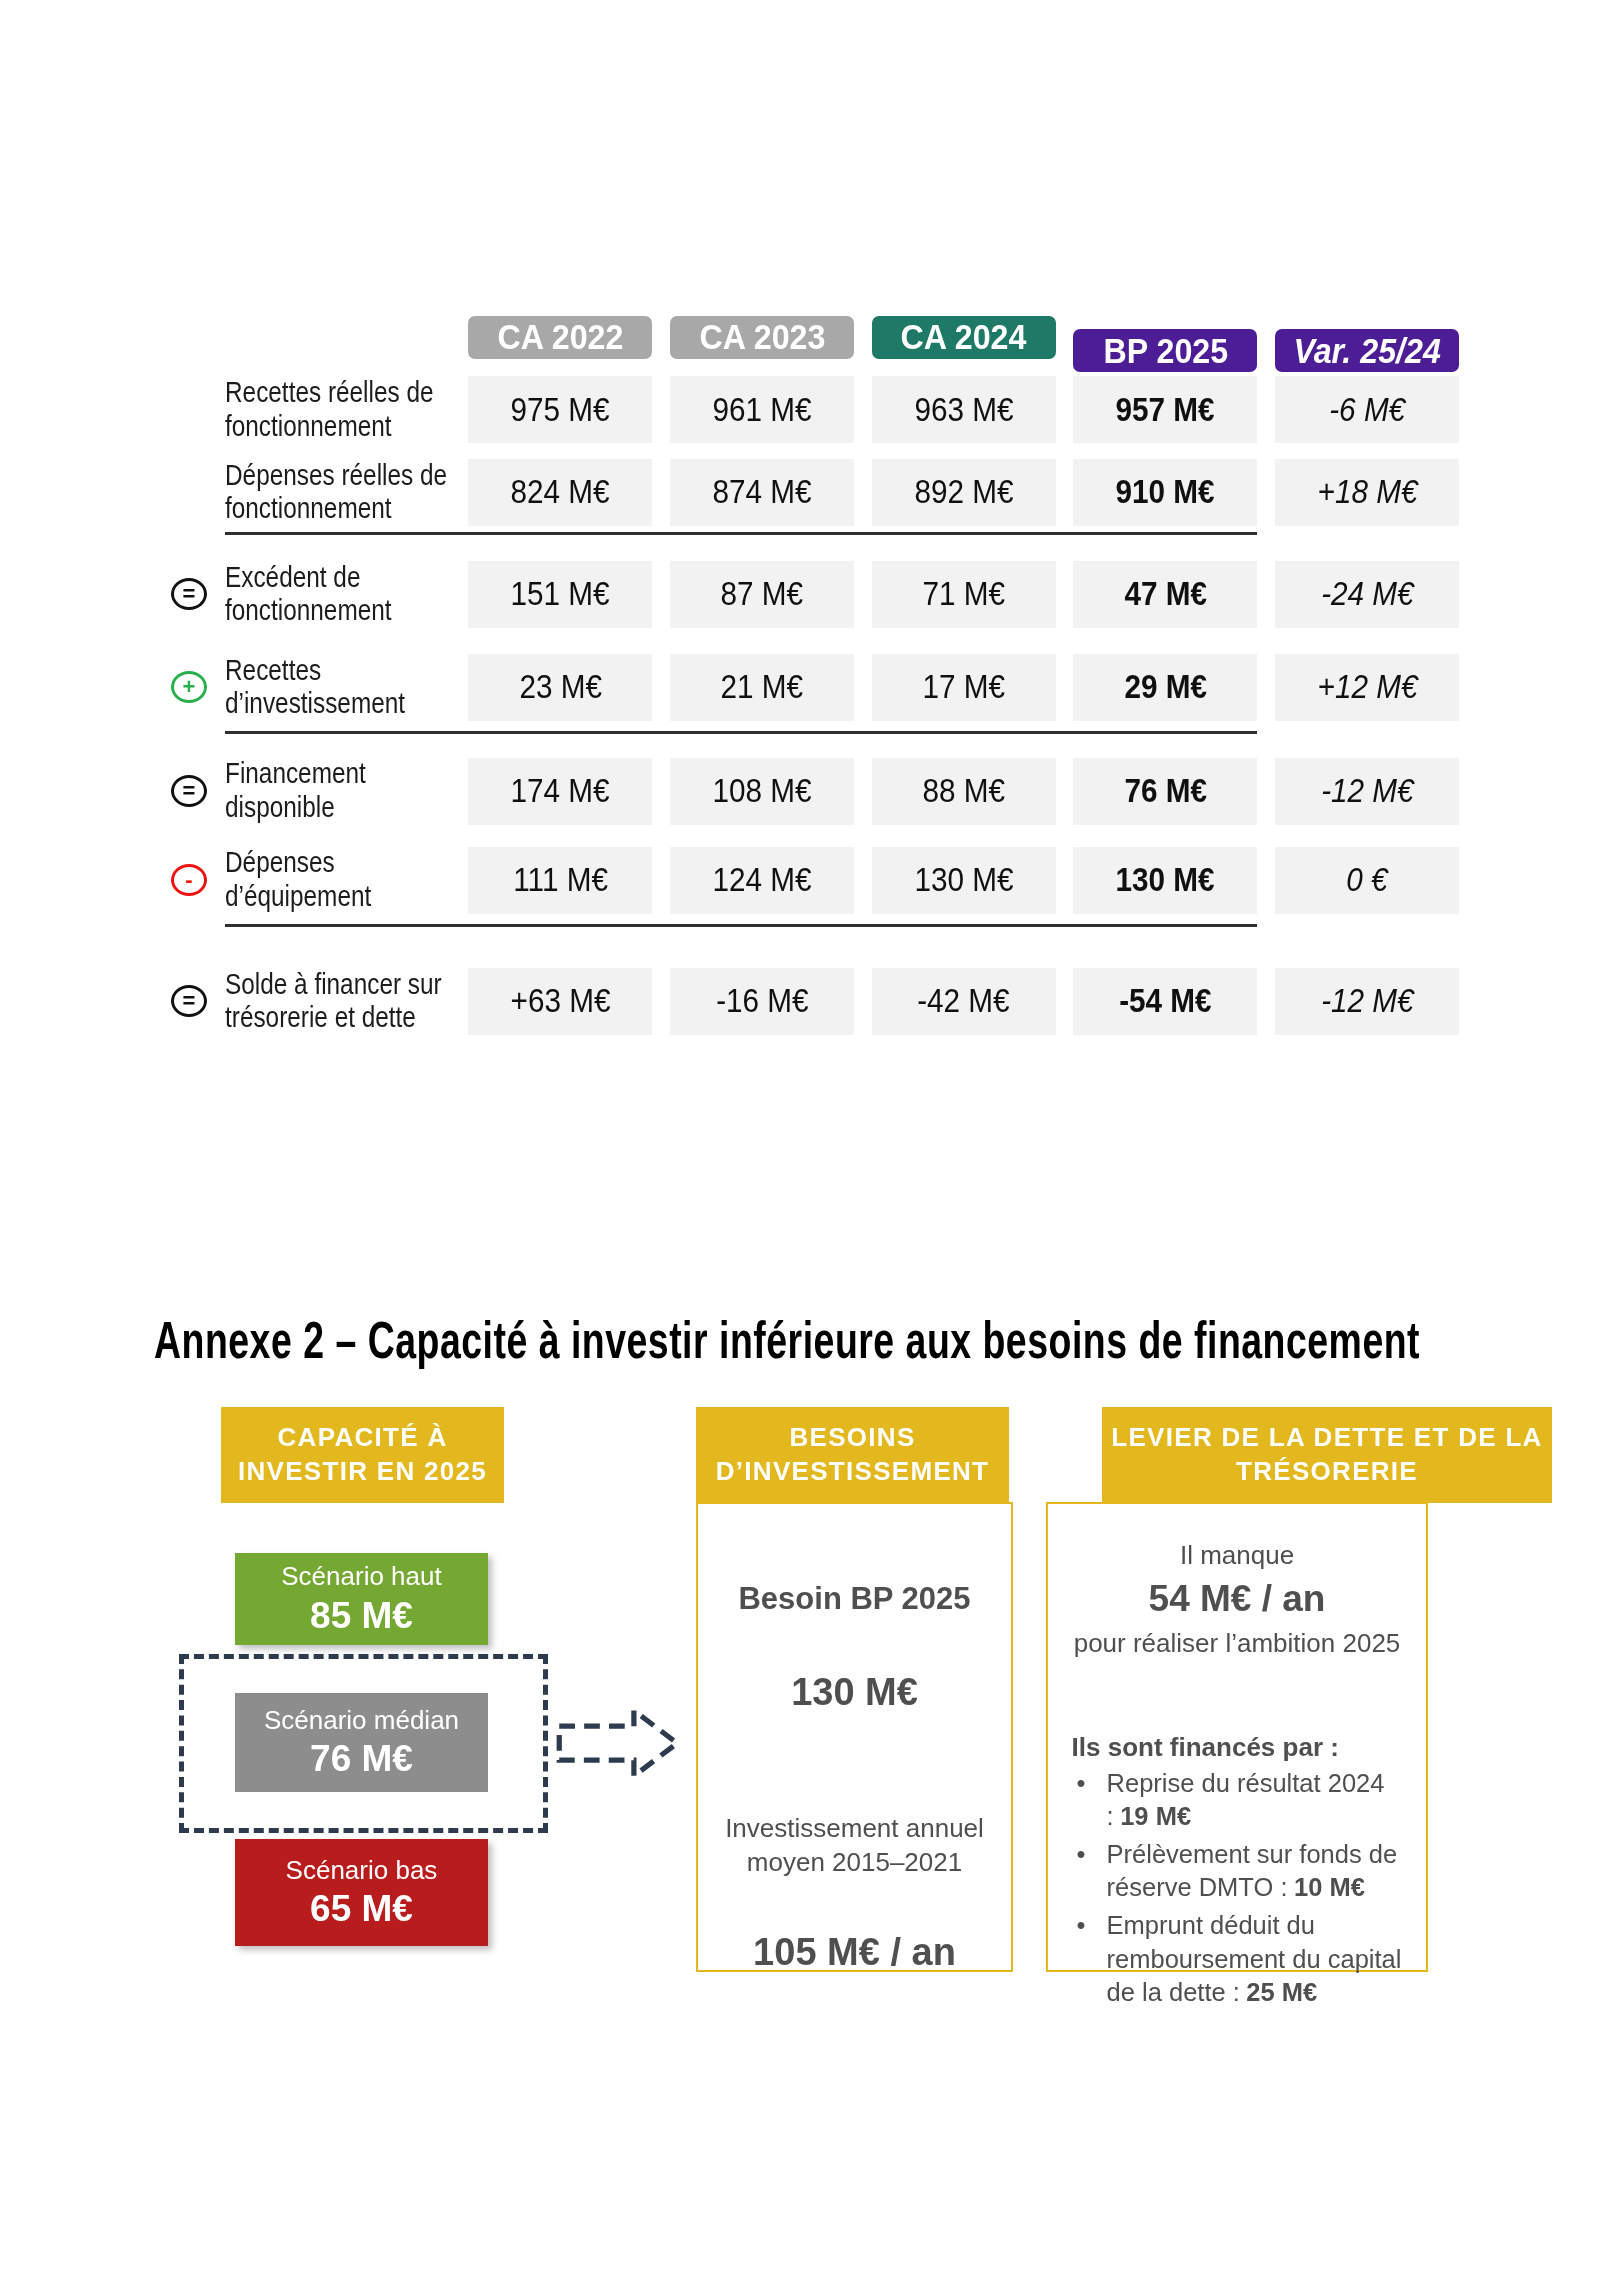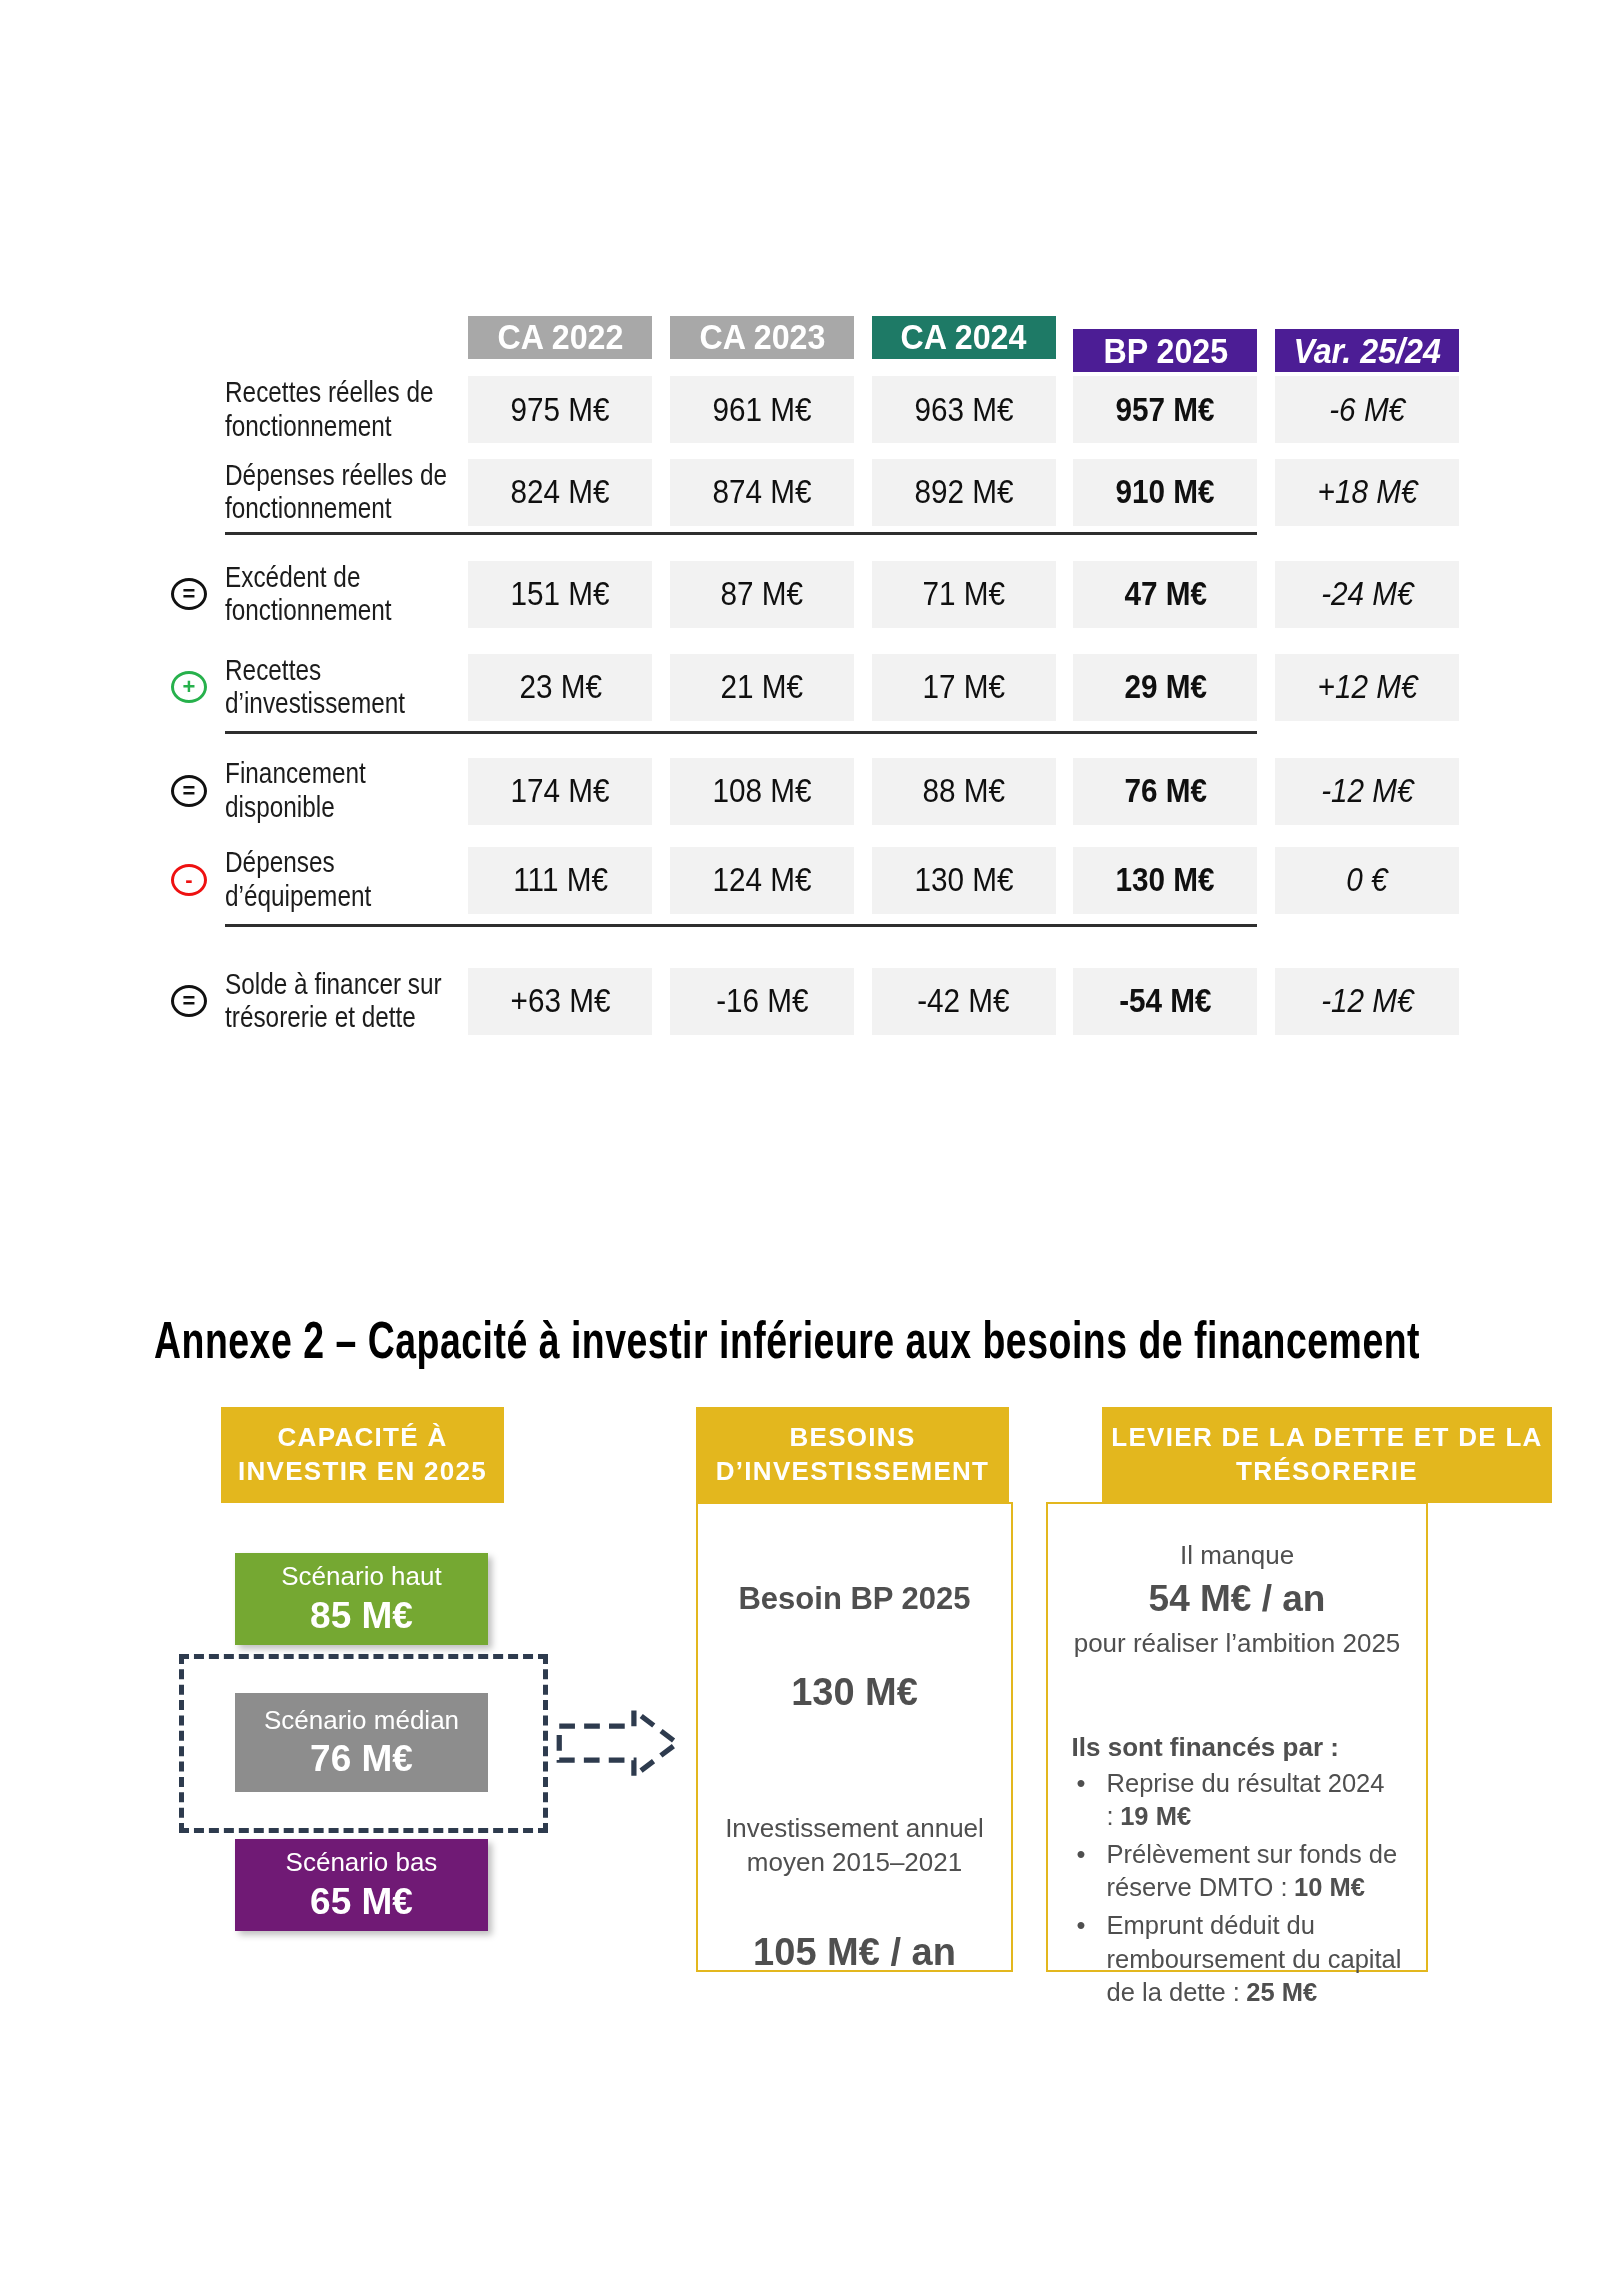--- a/index.html
+++ b/index.html
@@ -13,21 +13,21 @@
   #title1{left:173px;top:156px;}
   #title2{left:154px;top:1275px;}
 
   
   .btable{position:absolute;left:171px;top:302px;width:1296px;}
   .trow{display:grid;grid-template-columns:36px 226px 184px 184px 184px 184px 184px;
         column-gap:17.7px;align-items:center;}
   .hrow{height:43px;margin-bottom:31px;}
   .vrow{height:67px;}
   .hcell{height:43px;display:flex;align-items:center;justify-content:center;
-         color:#fff;font-weight:700;font-size:35px;}
+         color:#fff;font-weight:700;font-size:35px;border-radius:7px;}
   .hcell .cond{display:inline-block;transform:scaleX(.92);}
   .h-gray{background:#a8a8a8;}
   .h-teal{background:#1e7a66;}
   .h-orange{background:#4c1d95;margin-top:27px;}
   .h-italic{font-style:italic;font-weight:700;}
   .icell{display:flex;align-items:center;justify-content:center;}
   .circ{display:flex;align-items:center;justify-content:center;width:30px;height:26px;
         border-radius:50%;font-weight:700;font-size:22px;line-height:1;background:#fff;}
   .circ.black{border:3.3px solid #111;color:#111;}
   .circ.green{border:3.3px solid #27b14c;color:#27b14c;}
@@ -55,21 +55,21 @@
   #needs-head{left:696px;top:1407px;width:313px;height:96px;}
   #lever-head{left:1102px;top:1407px;width:450px;height:96px;}
 
   .scenbox{position:absolute;left:235px;width:253px;color:#fff;display:flex;flex-direction:column;
            align-items:center;justify-content:center;text-align:center;
            box-shadow:3.9px 3.9px 6.5px rgba(0,0,0,.25);}
   .scenbox .slabel{font-size:26px;}
   .scenbox .sval{font-size:37px;font-weight:700;margin-top:2.6px;}
   #scen-high{top:1553px;height:92px;background:#75a832;}
   #scen-med{top:1693px;height:99px;background:#8d8d8d;box-shadow:none;}
-  #scen-low{top:1839px;height:92px;background:#701a75;text-align:right;}
+  #scen-low{top:1839px;height:107px;background:#b91c1c;text-align:right;}
   #med-frame{position:absolute;left:179px;top:1654px;width:359px;height:169px;
              border:5.9px dashed #2e3b4e;background:transparent;}
   #flow-arrow{position:absolute;left:554px;top:1705px;}
 
   .bodybox{position:absolute;background:#fff;border:2px solid #e3b71e;color:#4f4f4f;}
   #needs-body{left:696px;top:1502px;width:313px;height:466px;display:flex;flex-direction:column;
               align-items:center;text-align:center;}
   #lever-body{left:1046px;top:1502px;width:378px;height:466px;}
   #needs-body .n1{font-size:31px;font-weight:700;margin-top:77px;}
   #needs-body .n2{font-size:38px;font-weight:700;margin-top:54px;}

